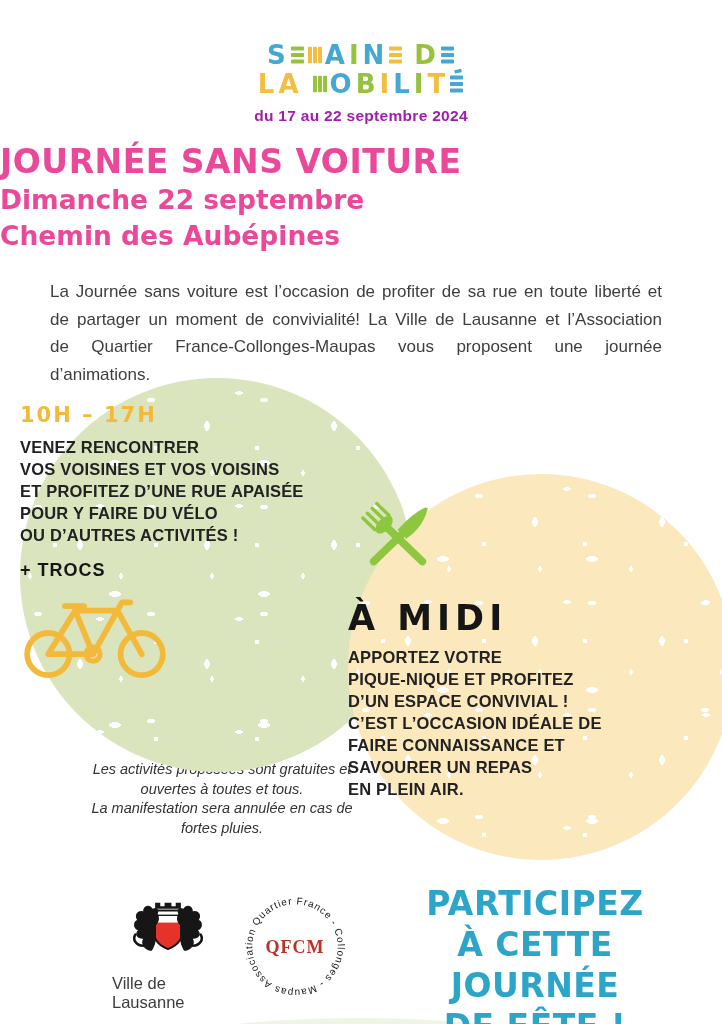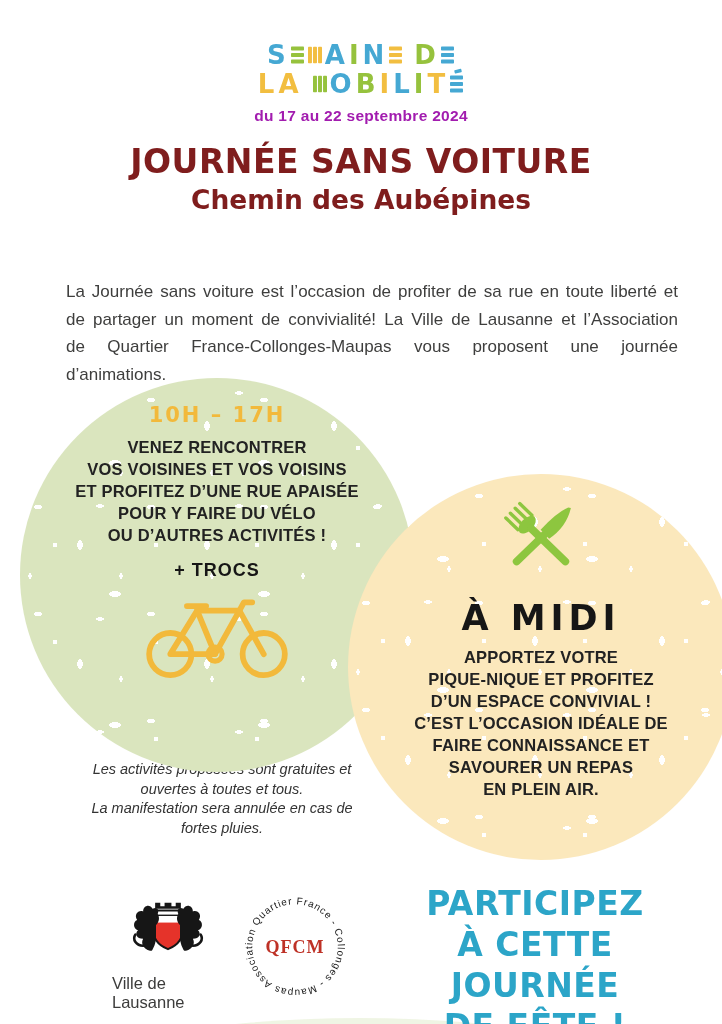--- a/index.html
+++ b/index.html
@@ -12,39 +12,39 @@
   .logo-wrap{position:absolute;top:30px;left:0;right:0;text-align:center;}
   .logo-line{font-family:"DejaVu Sans",sans-serif;font-weight:700;font-size:26px;
     letter-spacing:2px;line-height:1.06;height:29px;}
   .logo-line .ch{padding:0 1px;}
   .logo-line .sp{display:inline-block;width:9px;}
   .logo-line svg{display:inline-block;vertical-align:baseline;margin:0 2px;overflow:visible;}
   .lgE{height:18px;width:13px;}
   .lgM{height:18px;width:14px;}
   .date-range{margin-top:7px;font-weight:700;font-size:15.5px;color:#a21caf;letter-spacing:.3px;}
   
-  .title-block{position:absolute;top:132px;left:0;right:0;text-align:center;color:#7f1d1d;
+  .title-block{position:absolute;top:132px;left:0;right:0;text-align:left;color:#ec4899;
     font-family:"DejaVu Sans",sans-serif;font-weight:700;}
   .title-main{font-size:33px;letter-spacing:.5px;line-height:1.1;margin:0;}
   .title-sub{font-size:26.5px;line-height:1.18;margin:4px 0 0 0;}
   
-  .intro{position:absolute;top:249px;left:66px;width:612px;font-size:17px;line-height:1.62;
+  .intro{position:absolute;top:249px;left:50px;width:612px;font-size:17px;line-height:1.62;
     color:#3e3e3d;text-align:justify;word-spacing:2px;}
   
   .speckle{
     background-image:
       radial-gradient(8px 4px at 18px 22px,#fff 55%,transparent 56%),
       radial-gradient(5px 9px at 60px 48px,#fff 55%,transparent 56%),
       radial-gradient(11px 5px at 95px 85px,#fff 55%,transparent 56%),
       radial-gradient(4px 4px at 35px 70px,#fff 55%,transparent 56%),
       radial-gradient(7px 3px at 80px 15px,#fff 55%,transparent 56%),
       radial-gradient(3px 6px at 10px 95px,#fff 55%,transparent 56%);
     background-size:113px 107px,127px 119px,149px 131px,101px 97px,139px 113px,91px 103px;
   }
-  .circle{position:absolute;border-radius:50%;text-align:center;color:#1f1f1f;}
+  .circle{position:absolute;border-radius:50%;text-align:left;color:#1f1f1f;}
   .circle-allday{left:20px;top:366px;width:394px;height:394px;background-color:#dae5be;z-index:1;}
   .circle-noon{left:348px;top:462px;width:386px;height:386px;background-color:#fbe8bc;z-index:2;}
   .hours{margin-top:25px;font-family:"DejaVu Sans",sans-serif;font-weight:700;
     font-size:21px;color:#f2b93b;letter-spacing:2px;}
   .allday-heading{margin-top:9px;font-family:"DejaVu Sans",sans-serif;font-weight:700;
     font-size:34px;letter-spacing:4px;line-height:1.16;color:#161616;}
   .circle-body{margin-top:10px;font-weight:700;font-size:16.5px;line-height:1.33;
     letter-spacing:.2px;color:#222;}
   .allday-extra{margin-top:13px;font-weight:700;font-size:18px;letter-spacing:1px;color:#161616;}
   .bike{margin-top:4px;}
@@ -97,20 +97,21 @@
             <rect x="0" y="0" width="10" height="3.1" rx="0.6" fill="currentColor"></rect>
             <rect x="0" y="4.95" width="10" height="3.1" rx="0.6" fill="currentColor"></rect>
             <rect x="0" y="9.9" width="10" height="3.1" rx="0.6" fill="currentColor"></rect>
             <rect x="3.5" y="-4.6" width="5.5" height="2.6" rx="0.5" transform="rotate(-14 6 -3)" fill="currentColor"></rect>
           </svg></span></div>
     <div class="date-range">du 17 au 22 septembre 2024</div>
   </div>
 
   <div class="title-block">
     <h1 class="title-main">JOURNÉE SANS VOITURE</h1>
+    <div class="title-sub">Dimanche 22 septembre</div>
     <div class="title-sub">Chemin des Aubépines</div>
   </div>
 
   <p class="intro">La Journée sans voiture est l’occasion de profiter de sa rue en toute liberté et de partager un moment de convivialité! La Ville de Lausanne et l’Association de Quartier France-Collonges-Maupas vous proposent une journée d’animations.</p>
 
   <div class="circle circle-allday speckle">
     <div class="hours">10H – 17H</div>
     <div class="circle-body">VENEZ RENCONTRER<br>VOS VOISINES ET VOS VOISINS<br>ET PROFITEZ D’UNE RUE APAISÉE<br>POUR Y FAIRE DU VÉLO<br>OU D’AUTRES ACTIVITÉS !</div>
     <div class="allday-extra">+ TROCS</div>
     <div class="bike">

